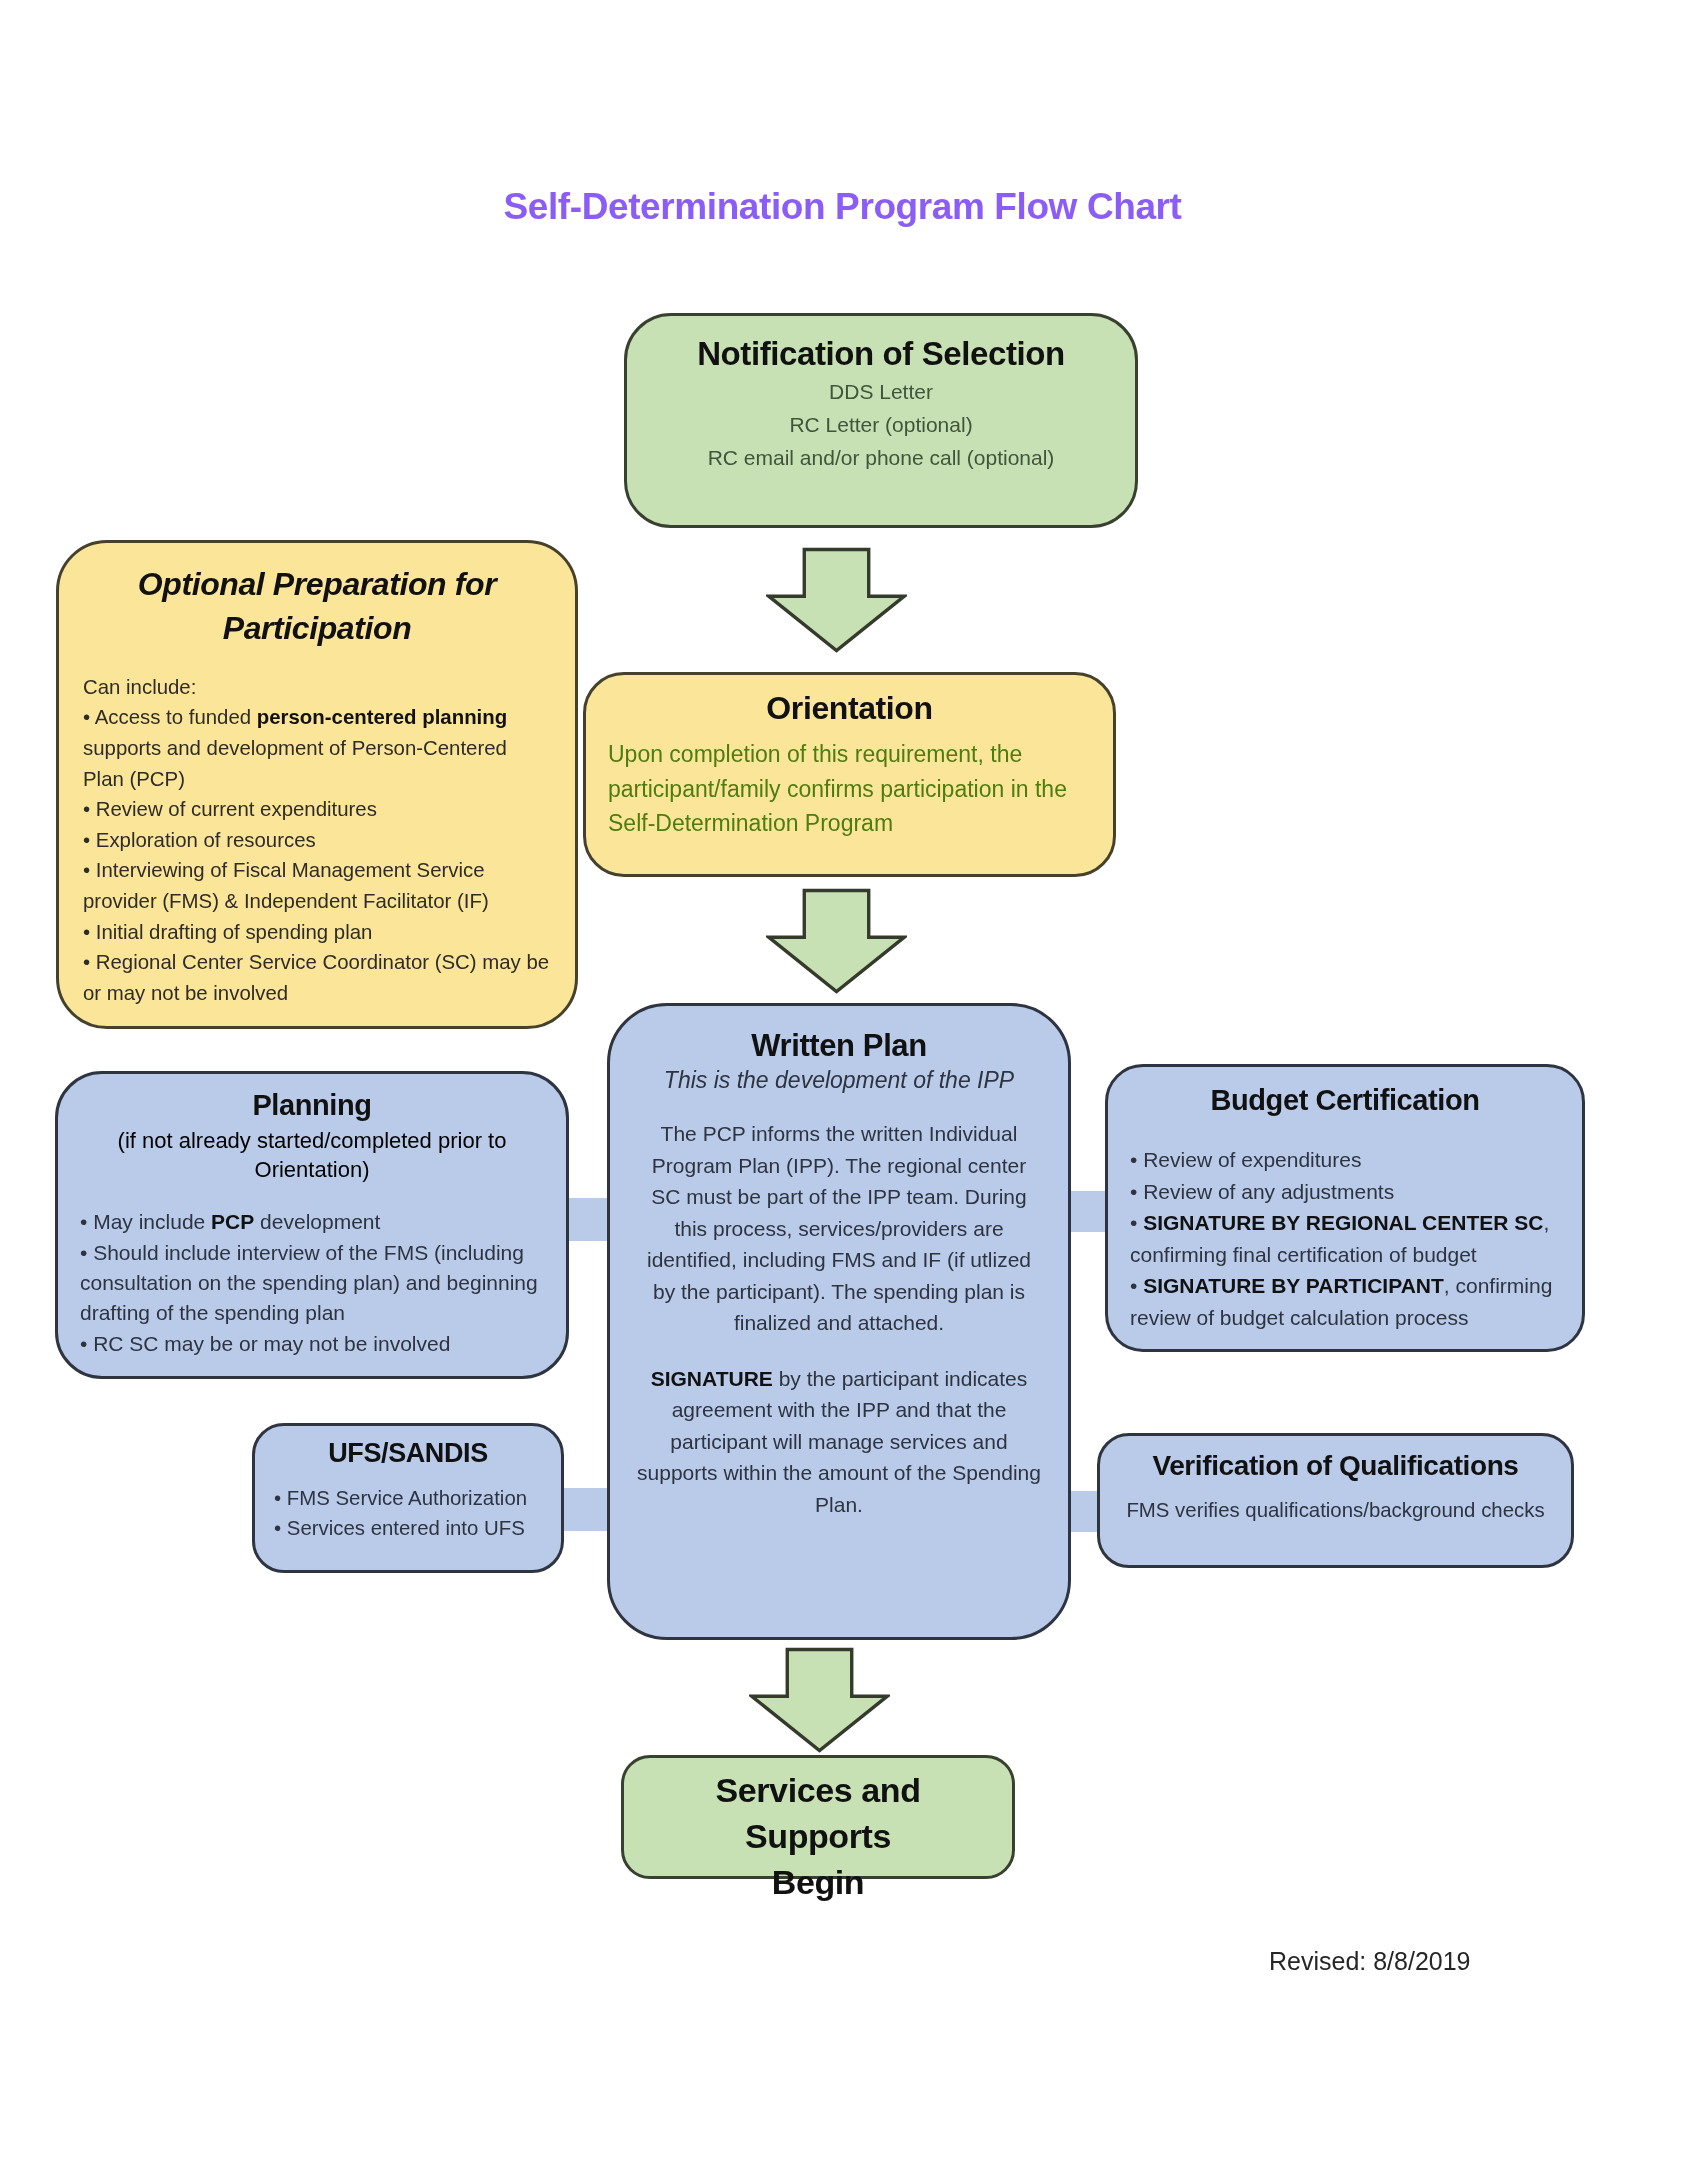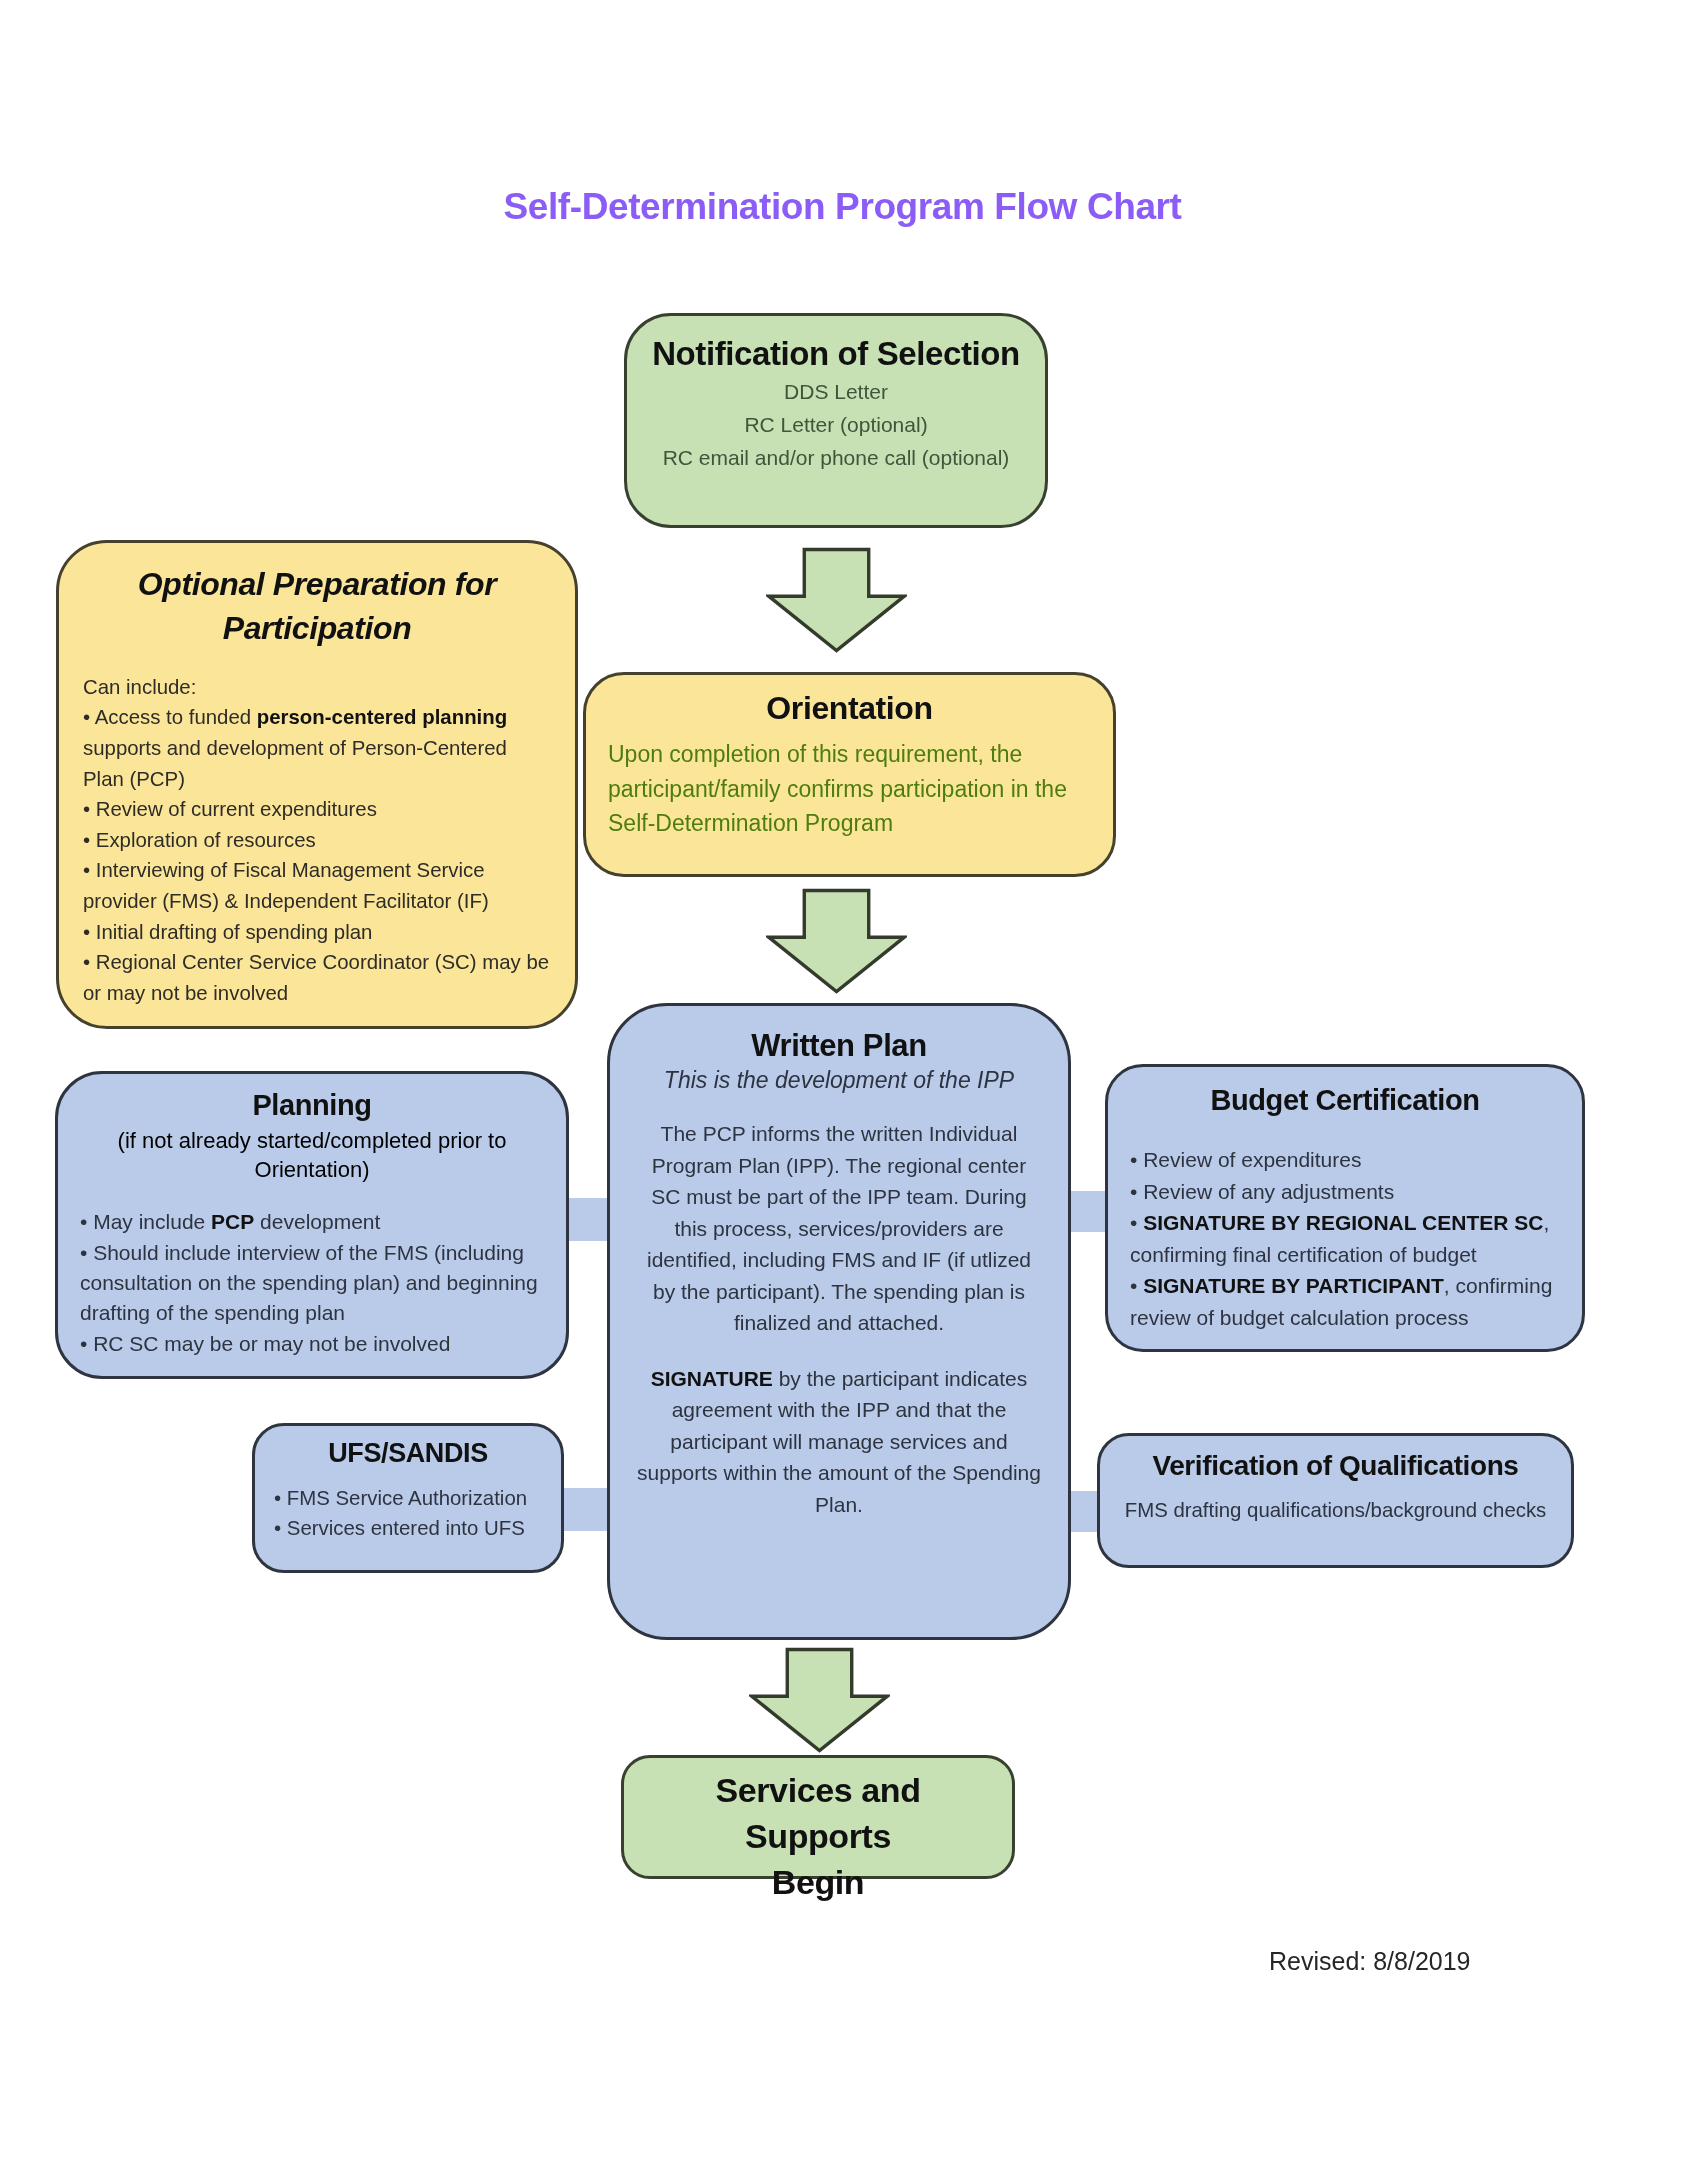--- a/index.html
+++ b/index.html
@@ -50,21 +50,21 @@
     z-index:1;
   }
   .arrow{
     position:absolute;
     z-index:1;
   }
   .bullets p, .plain-lines p{ margin:0; }
   b{ color:#111111; }
 
   
-  #notification{ left:624px; top:313px; width:424px; height:215px; border-radius:47px; padding:19px 20.4px 0; }
+  #notification{ left:624px; top:313px; width:514px; height:215px; border-radius:47px; padding:19px 20.4px 0; }
   #notification .box-title{ font-size:33px; }
   #notification .plain-lines{ margin-top:2px; text-align:center; font-size:21px; line-height:1.58; color:#41553c; }
 
   
   #optional-prep{ left:56px; top:540px; width:522px; height:489px; border-radius:51px; padding:20.4px 24px 0; }
   #optional-prep .box-title{ font-size:32px; font-style:italic; line-height:1.35; }
   #optional-prep .bullets{ margin-top:22px; font-size:20.4px; line-height:1.5; color:#2e2c26; text-align:left; }
 
   
   #orientation{ left:583px; top:672px; width:533px; height:205px; border-radius:41px; padding:15.3px 22px 0; }
@@ -191,21 +191,21 @@
   <div id="ufs-sandis" class="box blue-box">
     <div class="box-title">UFS/SANDIS</div>
     <div class="bullets">
       <p>• FMS Service Authorization</p>
       <p>• Services entered into UFS</p>
     </div>
   </div>
 
   <div id="verification" class="box blue-box">
     <div class="box-title">Verification of Qualifications</div>
-    <div class="body-text">FMS drafting qualifications/background checks</div>
+    <div class="body-text">FMS verifies qualifications/background checks</div>
   </div>
 
   <div id="services-begin" class="box green-box">
     <div class="box-title">
       <div>Services and Supports</div>
       <div>Begin</div>
     </div>
   </div>
 
   <div class="footer-note">Revised: 8/8/2019</div>

